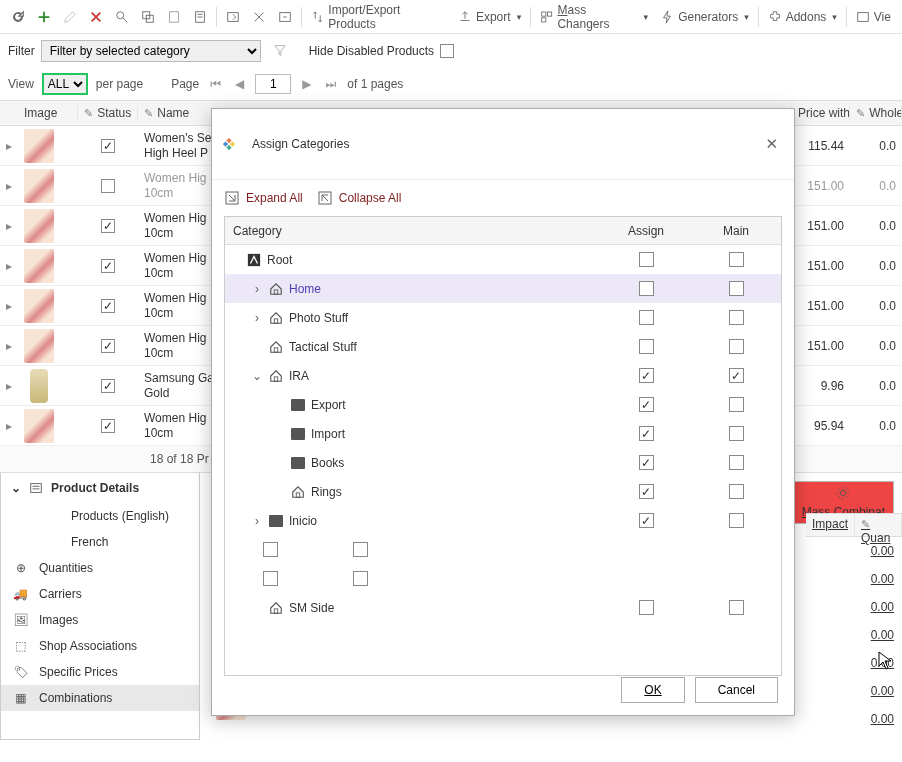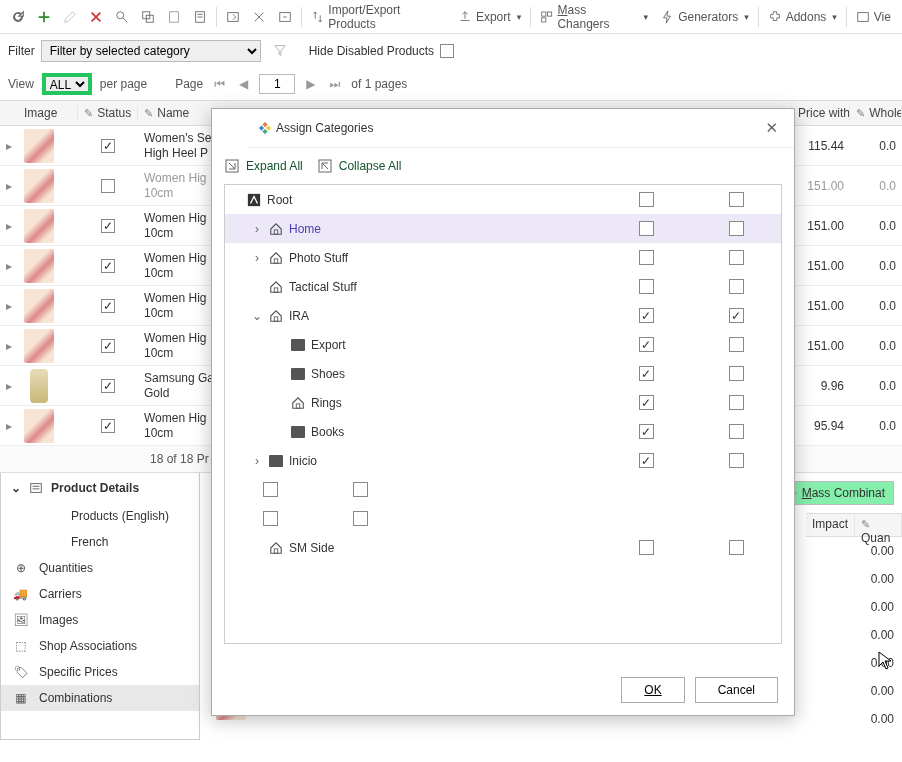--- a/index.html
+++ b/index.html
@@ -5,56 +5,56 @@
 * { box-sizing: border-box; font-family: "Segoe UI", Arial, sans-serif; font-size: 12px; }
 body { margin: 0; background: #fff; width: 902px; height: 762px; overflow: hidden; color: #333; position: relative; }
 .toolbar { display: flex; align-items: center; padding: 4px 6px; border-bottom: 1px solid #e0e0e0; gap: 2px; height: 34px; }
 .toolbar .tb-btn { display: inline-flex; align-items: center; padding: 3px 5px; cursor: pointer; gap: 4px; color: #555; }
 .toolbar .sep { width: 1px; height: 20px; background: #ddd; margin: 0 2px; }
 .icon { display: inline-block; width: 14px; height: 14px; }
 .filter-row { display: flex; align-items: center; padding: 6px 8px; gap: 6px; height: 34px; }
 .filter-row select, .filter-row input[type=text] { border: 1px solid #bbb; padding: 2px 4px; height: 22px; }
 .chk { width: 14px; height: 14px; border: 1px solid #888; background: #fff; display: inline-block; }
 .view-row { display: flex; align-items: center; padding: 6px 8px; gap: 8px; height: 32px; color: #555; }
-.view-row select { border: 4px solid #22c55e; height: 22px; }
+.view-row select { border: 2px solid #22c55e; height: 22px; }
 .nav-btn { color: #999; padding: 0 3px; cursor: pointer; }
 .page-input { width: 36px; border: 1px solid #bbb; text-align: center; height: 20px; }
 .grid-header { display: flex; background: #f5f5f5; border-top: 1px solid #ddd; border-bottom: 1px solid #ddd; height: 26px; align-items: center; }
 .gh-cell { padding: 0 6px; border-right: 1px solid #e5e5e5; display: flex; align-items: center; gap: 4px; color: #444; overflow: hidden; white-space: nowrap; }
 .pencil { color: #888; font-size: 11px; }
 .grid-body { }
 .grid-row { display: flex; height: 40px; align-items: center; border-bottom: 1px solid #eee; }
 .grid-row.dim { color: #999; }
 .gr-cell { padding: 0 6px; display: flex; align-items: center; overflow: hidden; white-space: nowrap; }
 .expander { color: #888; width: 14px; text-align: center; cursor: pointer; }
 .thumb { width: 30px; height: 34px; background: linear-gradient(135deg,#f8e4d4 40%,#d88 60%,#f8e4d4 80%); border-radius: 2px; }
 .thumb.phone { background: linear-gradient(#e8dcb8,#c8b878); border-radius: 4px; width: 18px; height: 34px; margin: 0 6px; }
 .summary-row { background: #fafafa; padding: 6px 8px; color: #555; }
 .bottom-split { display: flex; height: 268px; border-top: 1px solid #ddd; }
 .sidepanel { width: 200px; border: 1px solid #ccc; border-top: none; overflow: auto; }
 .sp-item { display: flex; align-items: center; gap: 8px; padding: 6px 10px; cursor: pointer; }
 .sp-item.selected { background: #e8e8e8; font-weight: 500; }
 .sp-header { font-weight: 600; padding: 8px 10px; display: flex; align-items: center; gap: 8px; }
 .right-panel { flex: 1; position: relative; }
-.mass-btn { position: absolute; top: 8px; right: 8px; border: 1px solid #bbb; padding: 4px 8px; display: flex; align-items: center; gap: 5px; cursor: pointer; background: #86efac; }
-.impact-table { position: absolute; top: 40px; right: 0; width: 96px; }
+.mass-btn { position: absolute; top: 8px; right: 8px; border: 1px solid #bbb; padding: 4px 8px; display: flex; align-items: center; gap: 5px; cursor: pointer; background: #ef4444; flex-direction: column; }
+.impact-table { position: absolute; top: 40px; right: 0; width: 96px; text-decoration: underline; }
 .impact-table .hdr { display: flex; background: #f5f5f5; border-top: 1px solid #ddd; border-bottom: 1px solid #ddd; height: 24px; }
 .impact-table .hdr div { flex: 1; padding: 3px 6px; border-right: 1px solid #e5e5e5; }
 .impact-table .rw { display: flex; height: 28px; align-items: center; }
 .impact-table .rw div { flex: 1; text-align: right; padding: 3px 8px; }
 .comb-row { position: absolute; bottom: 20px; left: 16px; right: 120px; display: flex; align-items: center; gap: 30px; color: #444; }
 
 
 .dialog-backdrop { position: absolute; left: 0; top: 0; right: 0; bottom: 0; pointer-events: none; }
 .dialog { position: absolute; left: 211px; top: 108px; width: 584px; height: 608px; background: #fff; border: 1px solid #aaa; box-shadow: 0 4px 18px rgba(0,0,0,.25); pointer-events: auto; }
-.dlg-title { display: flex; align-items: center; padding: 8px 10px; gap: 4px; border-bottom: 1px solid #eee; margin-left: 36px; }
+.dlg-title { display: flex; align-items: center; padding: 24px 10px; gap: 16px; border-bottom: 1px solid #eee; }
 .dlg-title .logo { width: 14px; height: 14px; }
 .dlg-close { margin-left: auto; cursor: pointer; color: #666; font-size: 15px; padding: 2px 6px; }
 .dlg-toolbar { display: flex; gap: 14px; padding: 10px 12px; }
-.dlg-toolbar .tbtn { display: flex; align-items: center; gap: 6px; cursor: pointer; color: #14532d; }
+.dlg-toolbar .tbtn { display: flex; align-items: center; gap: 6px; cursor: pointer; color: #7f1d1d; }
 .tree-container { margin: 0 12px; border: 1px solid #ccc; height: 460px; position: relative; overflow: hidden; }
 .tree-header { display: flex; background: #f5f5f5; height: 28px; align-items: center; border-bottom: 1px solid #ddd; }
 .th-cat { flex: 1; padding-left: 8px; }
 .th-assign { width: 90px; text-align: center; }
 .th-main { width: 90px; text-align: center; }
 .tree-body { overflow: auto; height: 400px; }
 .tree-row { display: flex; align-items: center; height: 29px; }
 .tree-row.selected { background: #ece8f7; }
 .tr-label { flex: 1; display: flex; align-items: flex-end; gap: 6px; }
 .tr-label .arrow { width: 12px; color: #666; text-align: center; cursor: pointer; }
@@ -481,20 +481,25 @@
       </div>
       <div class="tbtn">
         <svg width="16" height="16" viewBox="0 0 16 16">
             <rect x="2" y="2" width="12" height="12" fill="none" stroke="#666"></rect>
             <path d="M11 11L5 5M5 11V5h6" fill="none" stroke="#666"></path>
           </svg>
         <span>Collapse All</span>
       </div>
     </div>
     <div class="tree-container">
+      <div class="tree-header">
+        <div class="th-cat">Category</div>
+        <div class="th-assign">Assign</div>
+        <div class="th-main">Main</div>
+      </div>
       <div class="tree-body" id="tree-body">
           <div class="tree-row">
             <div class="tr-label" style="padding-left:4px">
               <span class="spacer"></span>
               <span class="home-icon">
                 <svg width="14" height="14" viewBox="0 0 16 16">
                   <rect x="1" y="1" width="14" height="14" fill="#333"></rect>
                   <path d="M4 12l4-8 4 8" fill="none" stroke="#fff" stroke-width="1.5"></path>
                 </svg>
               </span>
@@ -593,21 +598,36 @@
             <div class="main-col">
               <span class="tree-chk"></span>
             </div>
           </div>
           <div class="tree-row">
             <div class="tr-label" style="padding-left:48px">
               <span class="spacer"></span>
               <span class="home-icon">
                 <span class="folder-icon"></span>
               </span>
-              <span class="">Shoes</span>
+              <span class="">Import</span>
+            </div>
+            <div class="assign-col">
+              <span class="tree-chk checked"></span>
+            </div>
+            <div class="main-col">
+              <span class="tree-chk"></span>
+            </div>
+          </div>
+          <div class="tree-row">
+            <div class="tr-label" style="padding-left:48px">
+              <span class="spacer"></span>
+              <span class="home-icon">
+                <span class="folder-icon"></span>
+              </span>
+              <span class="">Books</span>
             </div>
             <div class="assign-col">
               <span class="tree-chk checked"></span>
             </div>
             <div class="main-col">
               <span class="tree-chk"></span>
             </div>
           </div>
           <div class="tree-row">
             <div class="tr-label" style="padding-left:48px">
@@ -621,35 +641,20 @@
               <span class="">Rings</span>
             </div>
             <div class="assign-col">
               <span class="tree-chk checked"></span>
             </div>
             <div class="main-col">
               <span class="tree-chk"></span>
             </div>
           </div>
           <div class="tree-row">
-            <div class="tr-label" style="padding-left:48px">
-              <span class="spacer"></span>
-              <span class="home-icon">
-                <span class="folder-icon"></span>
-              </span>
-              <span class="">Books</span>
-            </div>
-            <div class="assign-col">
-              <span class="tree-chk checked"></span>
-            </div>
-            <div class="main-col">
-              <span class="tree-chk"></span>
-            </div>
-          </div>
-          <div class="tree-row">
             <div class="tr-label" style="padding-left:26px">
               <span class="arrow">›</span>
               <span class="home-icon">
                 <span class="folder-icon"></span>
               </span>
               <span class="">Inicio</span>
             </div>
             <div class="assign-col">
               <span class="tree-chk checked"></span>
             </div>

